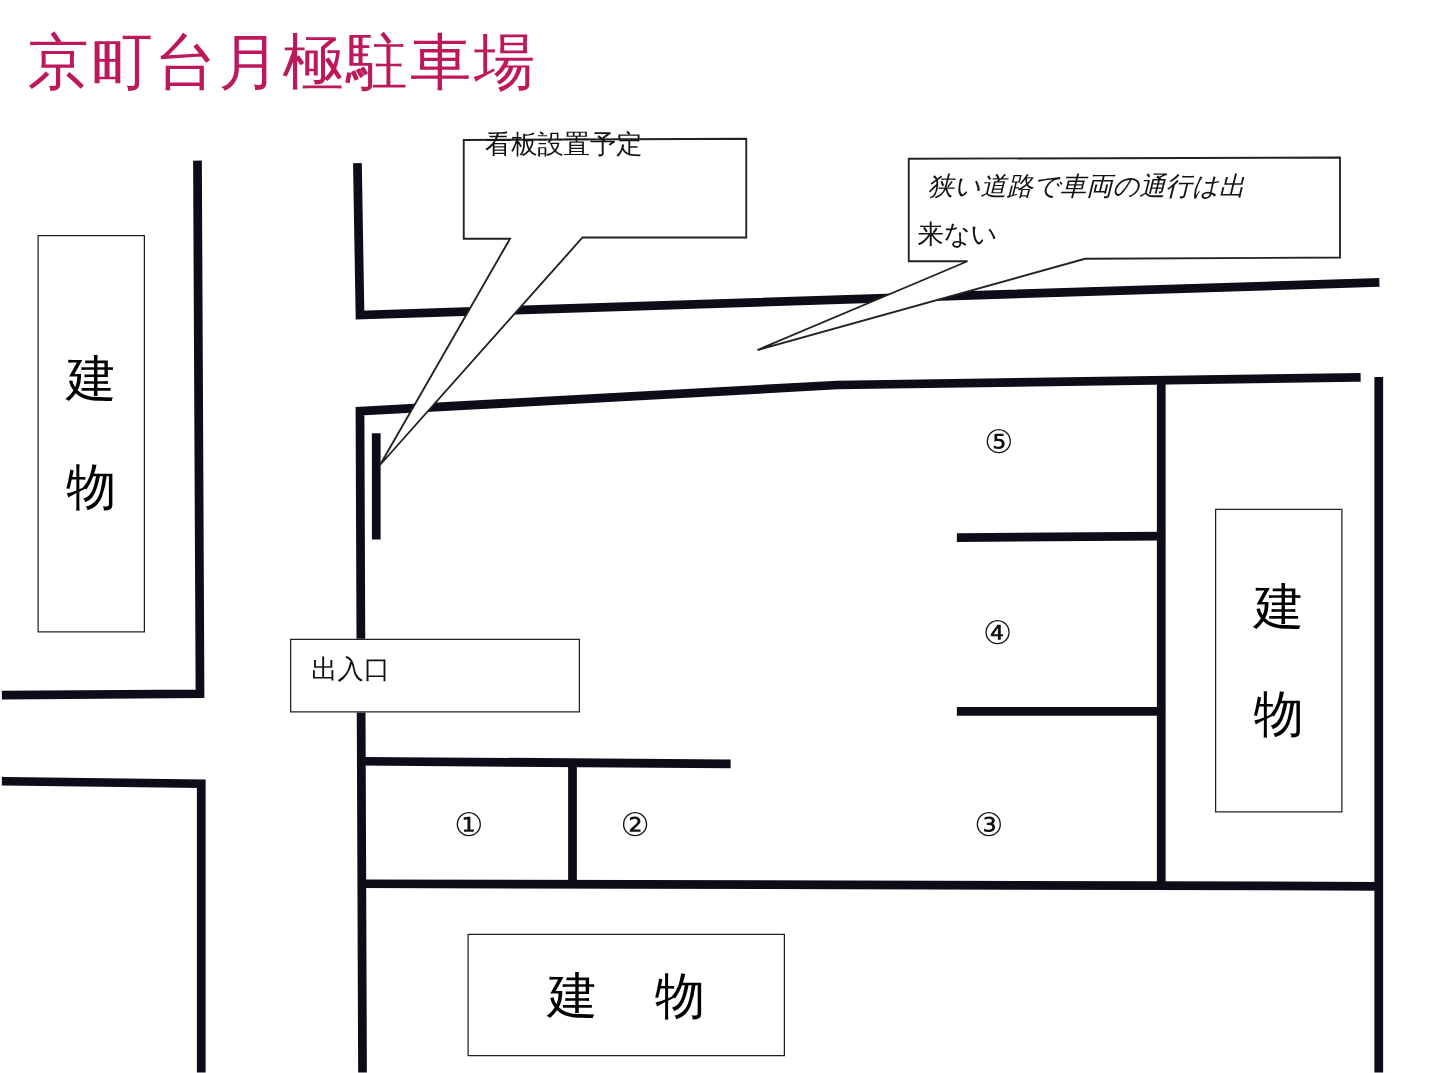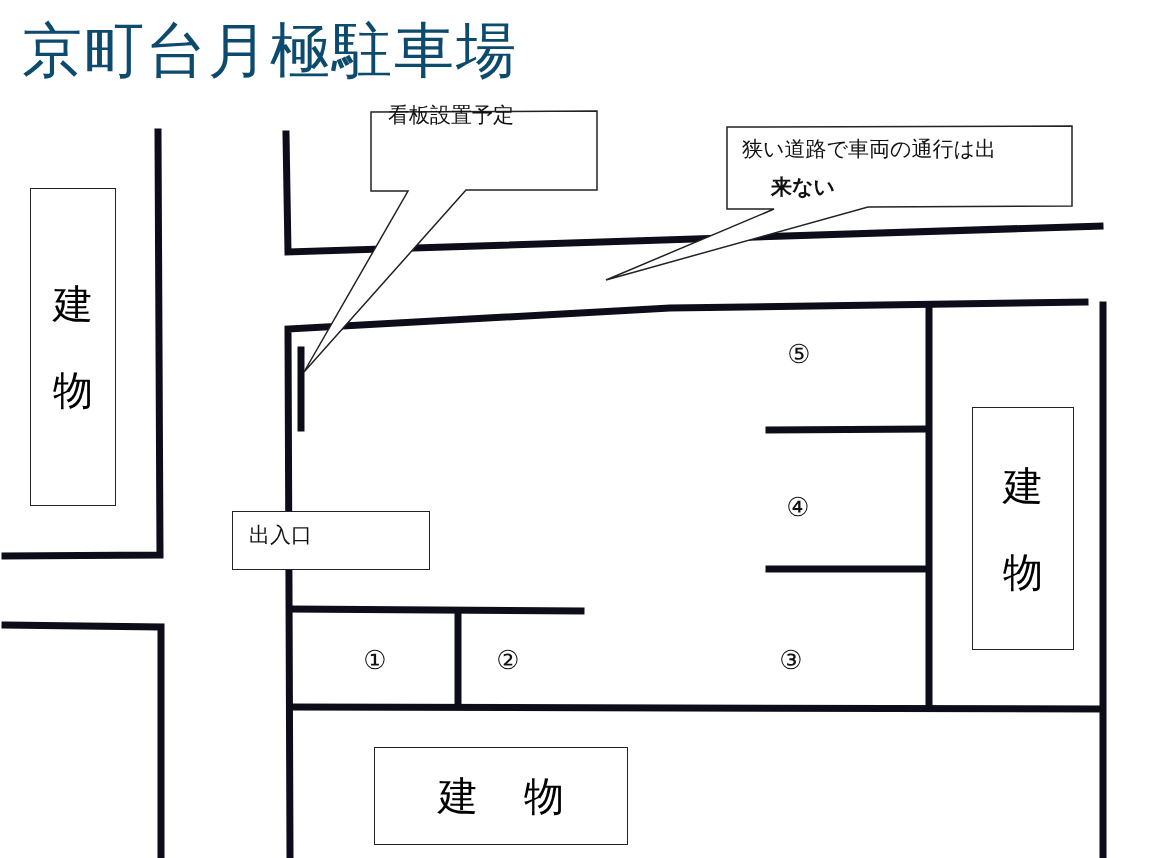--- a/index.html
+++ b/index.html
@@ -12,24 +12,24 @@
       height: 858px;
       position: relative;
       overflow: hidden;
       font-family: "DejaVu Sans", "Liberation Sans", sans-serif;
       color: #0d0d1a;
     }
     .title {
       position: absolute;
       left: 22px;
       top: 6px;
-      font-size: 60px;
+      font-size: 49px;
       line-height: 88px;
       letter-spacing: 2px;
-      color: #0c4a6e;
+      color: #be185d;
       white-space: nowrap;
     }
     svg.map {
       position: absolute;
       left: 0;
       top: 0;
     }
     .box {
       position: absolute;
       box-sizing: border-box;
@@ -101,24 +101,24 @@
     <path d="M371,112 L597,111 L597,190 L466,190 L304,372 L408,191 L371,191 Z"></path>
   </g>
 
   <g stroke="#222" stroke-width="1.5" fill="#fff">
     <path d="M727,127 L1072,126 L1072,206 L868,207 L606,280 L774,209 L727,209 Z"></path>
   </g>
 </svg>
 
 <div class="callout-text" style="left:388px; top:98px;">看板設置予定</div>
 
-<div class="callout-text" style="left:742px; top:132px;">狭い道路で車両の通行は出</div>
-<div class="callout-text" style="left:771px; top:170px;font-weight:bold;">来ない</div>
+<div class="callout-text" style="left:742px; top:132px;font-style:italic;">狭い道路で車両の通行は出</div>
+<div class="callout-text" style="left:734px; top:170px;">来ない</div>
 
-<div class="box" style="left:232px; top:511px; width:198px; height:59px;">
+<div class="box" style="left:232px; top:511px; width:232px; height:59px;">
   <div class="callout-text" style="left:16px; top:6px;">出入口</div>
 </div>
 
 <div class="box bldg-v" style="left:30px; top:188px; width:86px; height:318px;">
   <span>建</span>
   <span>物</span>
 </div>
 
 <div class="box bldg-v" style="left:972px; top:407px; width:102px; height:243px;">
   <span>建</span>

